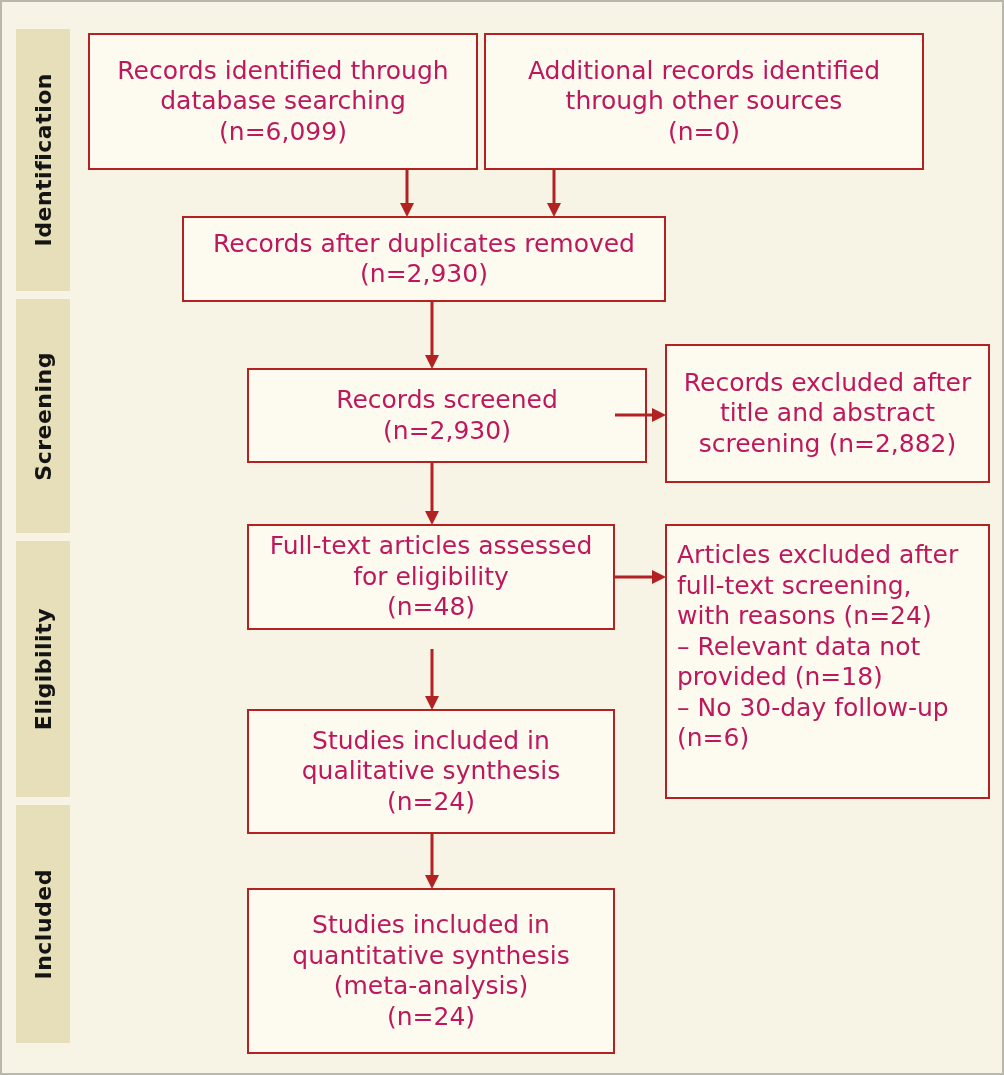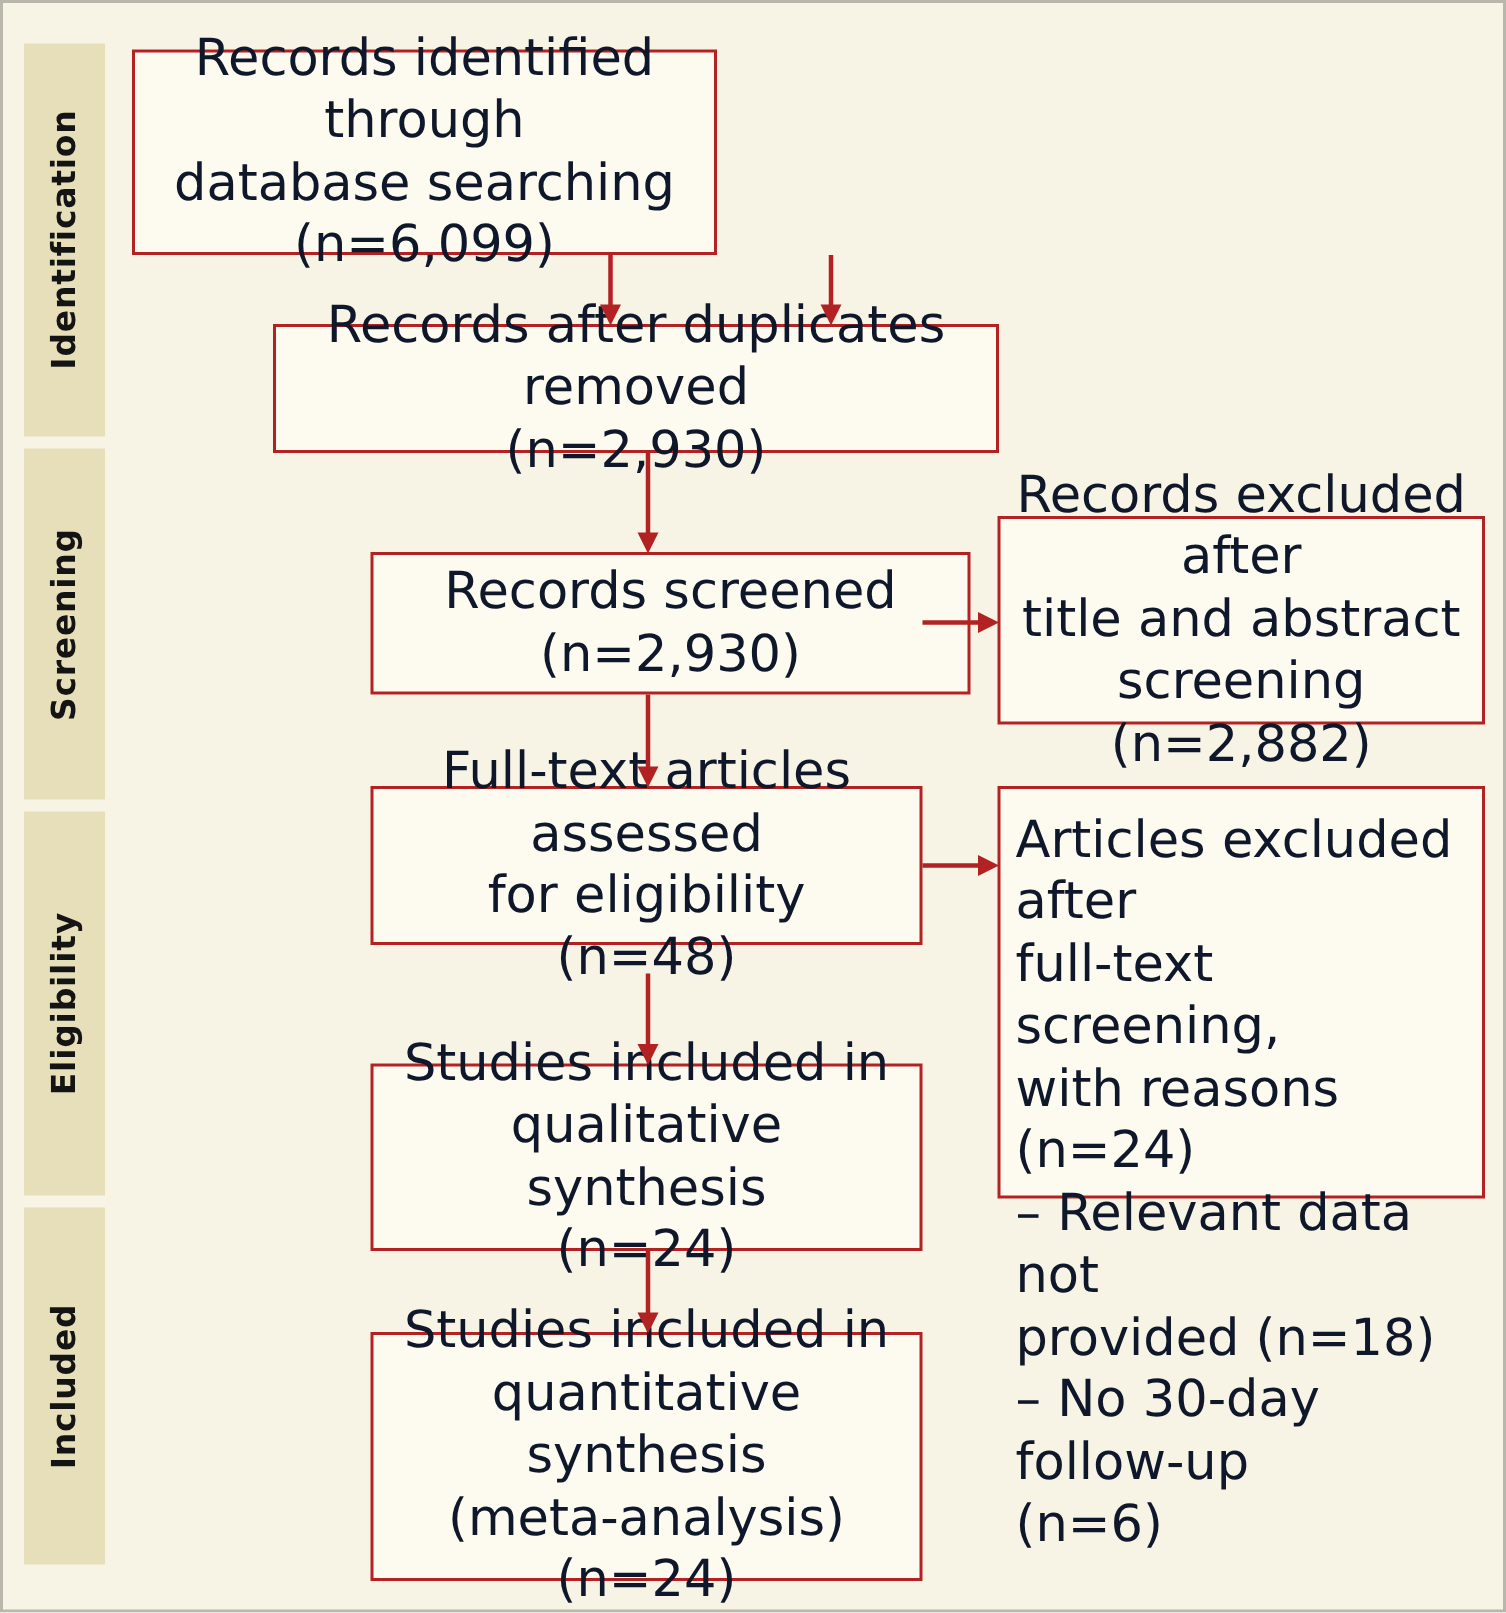--- a/index.html
+++ b/index.html
@@ -40,23 +40,23 @@
     position: absolute;
     border: 2px solid #b22222;
     background: #fdfbf0;
     box-sizing: border-box;
     display: flex;
     align-items: center;
     justify-content: center;
     padding: 6px 10px;
   }
   .box .txt {
-    font-size: 34px;
+    font-size: 25px;
     line-height: 1.22;
-    color: #0f172a;
+    color: #be185d;
     text-align: center;
     white-space: pre-line;
   }
   .box.left-align .txt {
     text-align: left;
     width: 100%;
   }
   .arrow {
     position: absolute;
   }
@@ -82,20 +82,25 @@
   <div class="stage-label" style="left:14px; top:803px; width:54px; height:238px;">
     <span>Included</span>
   </div>
 
   <div class="box" style="left:86px; top:31px; width:390px; height:137px;">
     <div class="txt">Records identified through
 database searching
 (n=6,099)</div>
   </div>
 
+  <div class="box" style="left:482px; top:31px; width:440px; height:137px;">
+    <div class="txt">Additional records identified
+through other sources
+(n=0)</div>
+  </div>
 
   <div class="box" style="left:180px; top:214px; width:484px; height:86px;align-items:center;">
     <div class="txt">Records after duplicates removed
 (n=2,930)</div>
   </div>
 
   <div class="box" style="left:245px; top:366px; width:400px; height:95px;">
     <div class="txt">Records screened
 (n=2,930)</div>
   </div>

